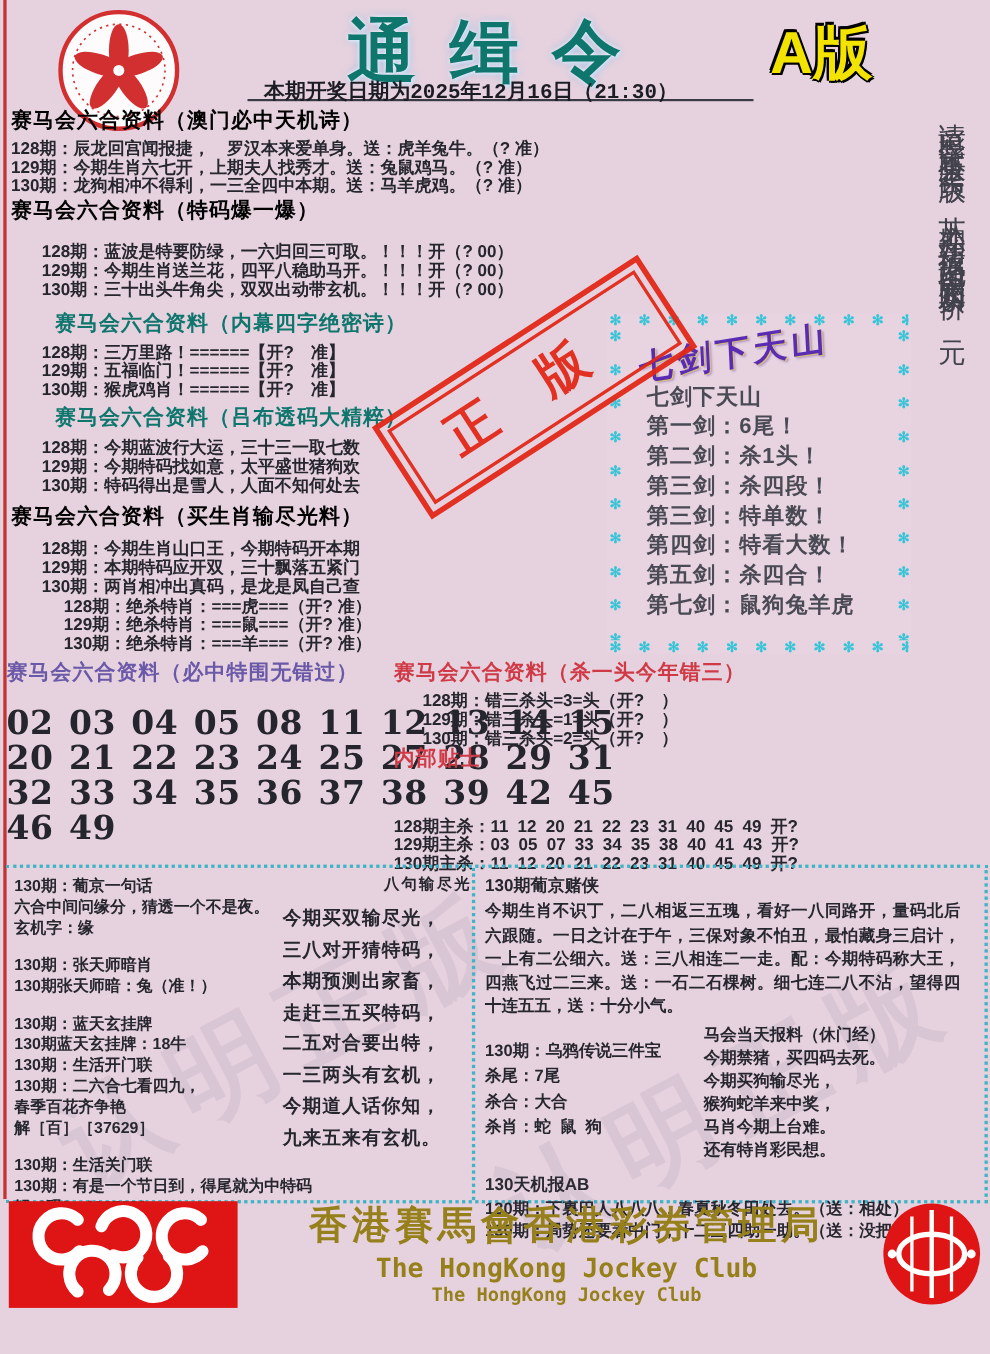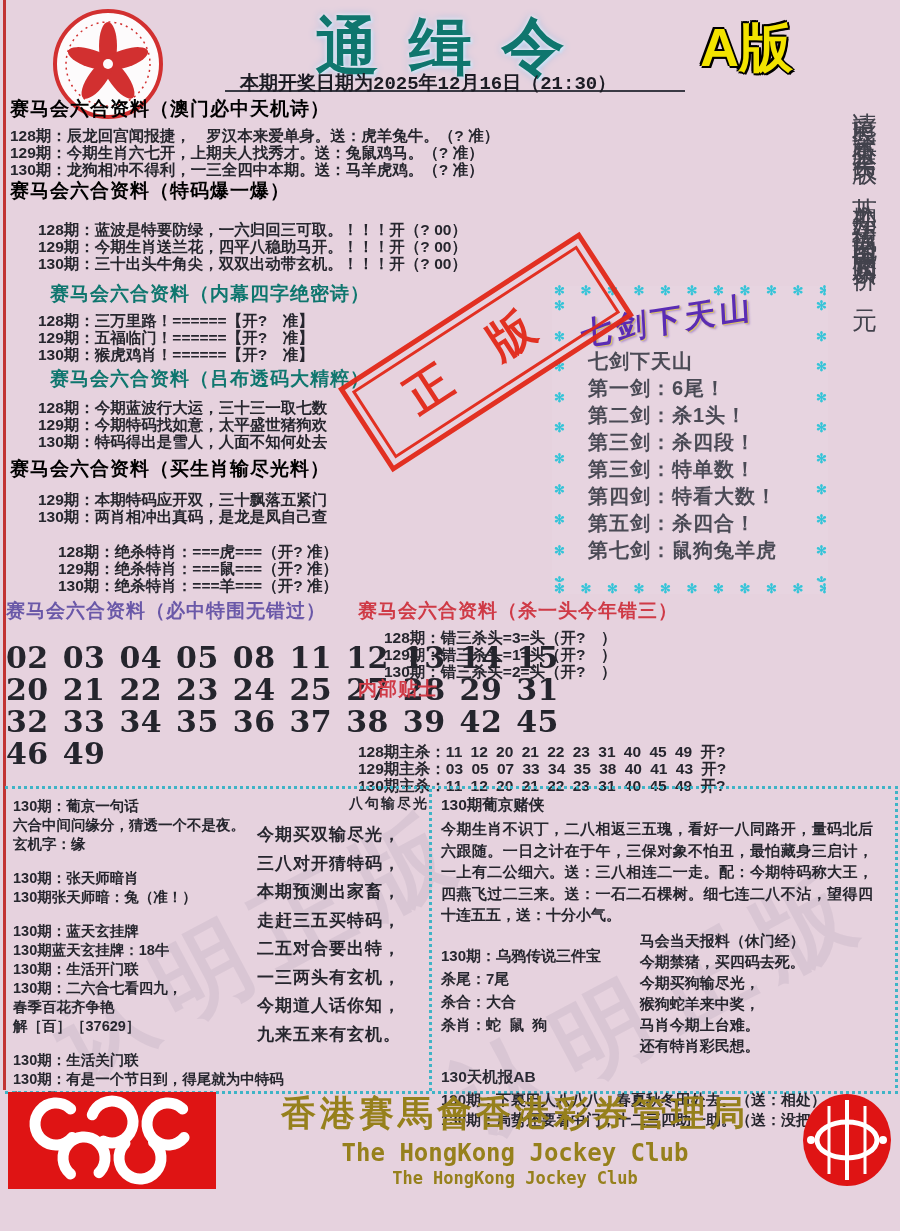--- a/index.html
+++ b/index.html
@@ -183,20 +183,21 @@
     <div class="gap-lines indent" style="margin-top:8px;">
         <div class="line">128期：今期蓝波行大运，三十三一取七数</div>
         <div class="line">129期：今期特码找如意，太平盛世猪狗欢</div>
         <div class="line">130期：特码得出是雪人，人面不知何处去</div>
       </div>
   </div>
 
   <div class="sec" style="top:456px;">
     <div class="sec-title t-red">赛马会六合资料（买生肖输尽光料）</div>
     <div class="gap-lines indent" style="margin-top:10px;">
+        <div class="line">128期：今期生肖山口王，今期特码开本期</div>
         <div class="line">129期：本期特码应开双，三十飘落五紧门</div>
         <div class="line">130期：两肖相冲出真码，是龙是凤自己查</div>
       </div>
   </div>
   <div class="kill-block gap-lines">
       <div class="line">128期：绝杀特肖：===虎===（开? 准）</div>
       <div class="line">129期：绝杀特肖：===鼠===（开? 准）</div>
       <div class="line">130期：绝杀特肖：===羊===（开? 准）</div>
     </div>
 

